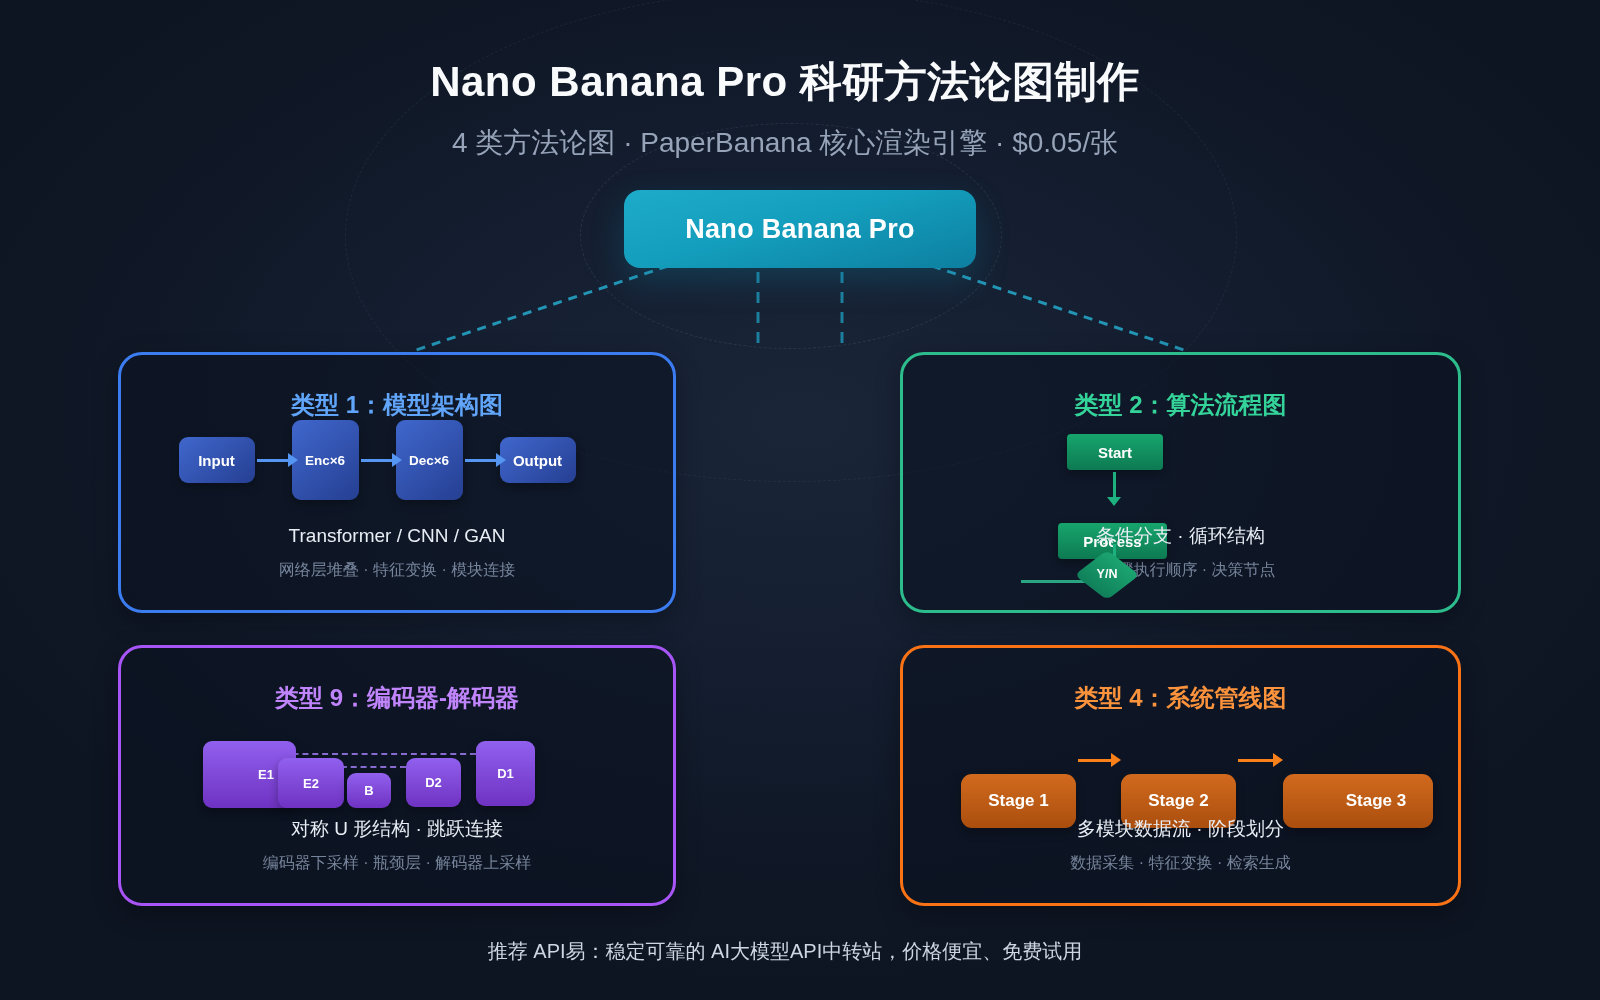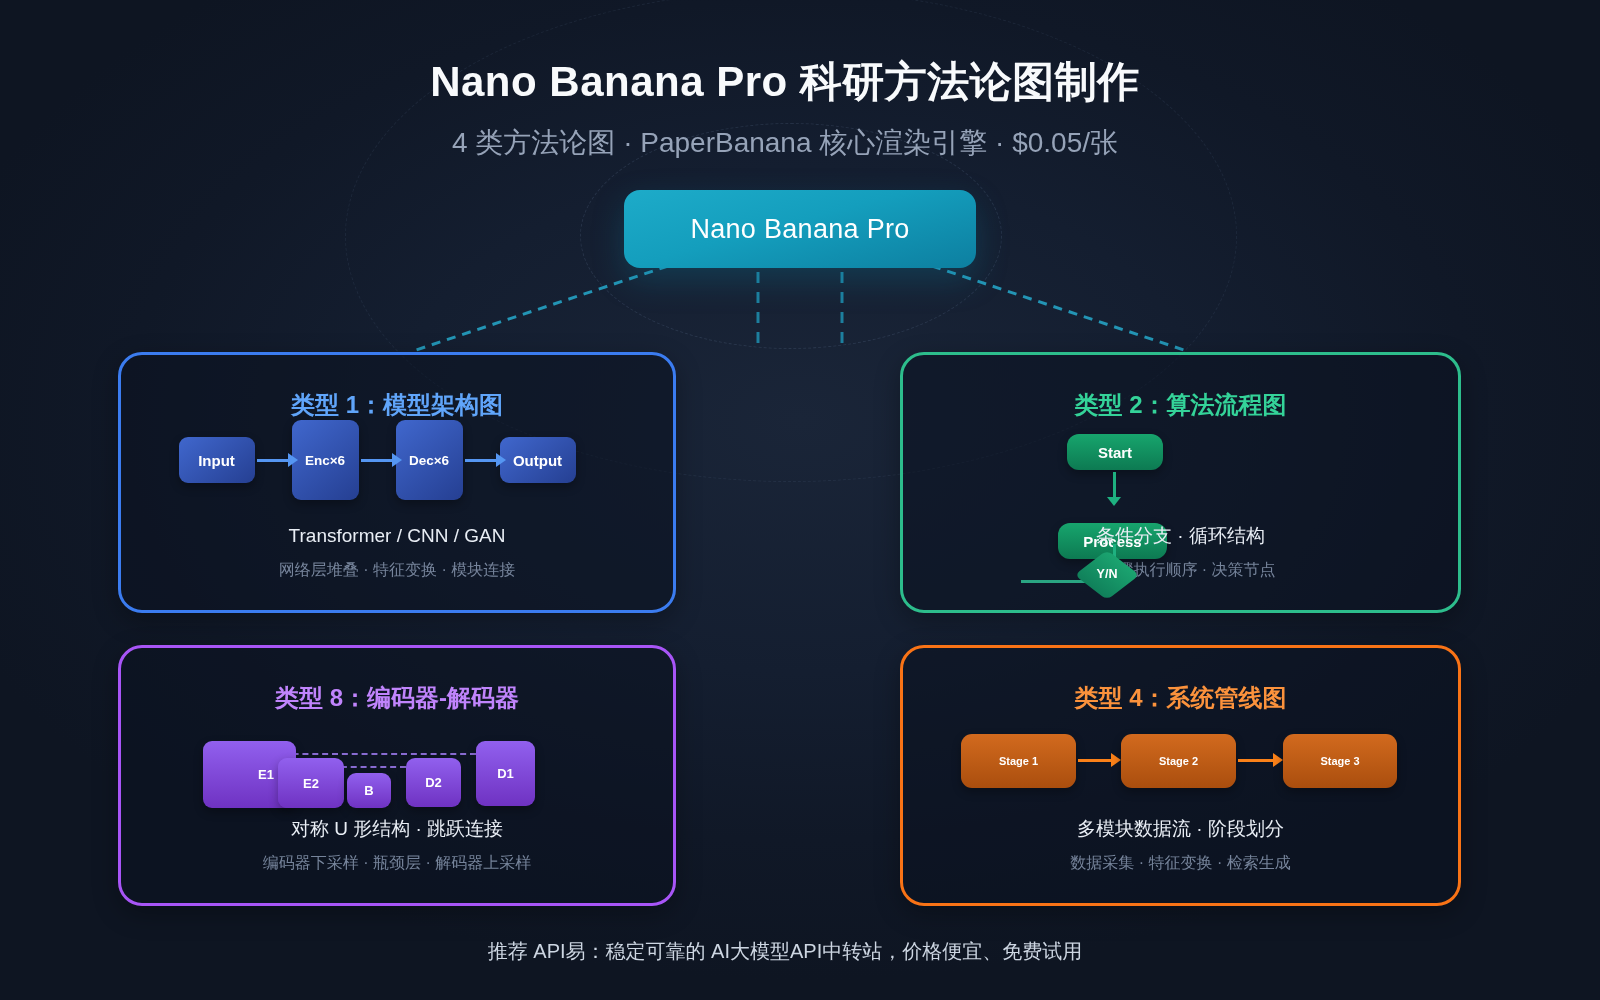--- a/index.html
+++ b/index.html
@@ -14,21 +14,21 @@
   .orbit.outer{left:345px;top:-10px;width:890px;height:490px;border-color:rgba(130,155,190,0.10);}
   
   .page-title{position:absolute;left:0;right:30px;top:54px;text-align:center;color:#f8fafc;
     font-size:42px;font-weight:800;letter-spacing:0.5px;}
   .page-subtitle{position:absolute;left:0;right:30px;top:124px;text-align:center;color:#96a3b8;font-size:28px;}
   
   .hub{position:absolute;left:624px;top:190px;width:352px;height:78px;border-radius:16px;
     background:linear-gradient(165deg,#1dabc9 0%,#149ebd 45%,#0d7fa0 100%);
     display:flex;align-items:center;justify-content:center;
     box-shadow:0 12px 32px rgba(16,130,160,0.28);}
-  .hub span{color:#ffffff;font-size:27px;font-weight:400;letter-spacing:0.3px;text-align:right;}
+  .hub span{color:#ffffff;font-size:27px;font-weight:700;letter-spacing:0.3px;text-align:right;}
   
   svg.wires{position:absolute;left:0;top:0;pointer-events:none;}
   
   .panel{position:absolute;width:552px;height:255px;border-radius:24px;
     background:rgba(11,18,32,0.55);border:3px solid var(--accent,#3b82f6);
     box-shadow:0 8px 26px rgba(0,0,0,0.30);}
   .panel .panel-title{position:absolute;top:36px;left:0;right:0;text-align:center;
     color:var(--title,#60a5fa);font-size:24px;font-weight:700;line-height:28px;}
   .panel .panel-sub{position:absolute;top:168px;left:0;right:0;text-align:center;
     color:#e9eef5;font-size:19px;font-weight:500;line-height:26px;z-index:3;}
@@ -44,21 +44,21 @@
     background:linear-gradient(140deg,var(--box-from,#4067cd),var(--box-to,#253f92));
     box-shadow:0 4px 10px rgba(0,0,0,0.30);}
   .p1 .nbox.short{width:76px;height:46px;font-size:15px;}
   .p1 .nbox.tall{width:67px;height:80px;font-size:13.5px;}
   .arrow-h{position:relative;height:3px;background:var(--arrow,#5596f2);margin:0 1px;}
   .arrow-h::after{content:"";position:absolute;right:-9px;top:-6px;border-left:10px solid var(--arrow,#5596f2);
     border-top:7.5px solid transparent;border-bottom:7.5px solid transparent;}
   .p1 .arrow-h{width:32px;margin:0 3px 0 2px;}
   
   .p2{--box-from:#17a56d;--box-to:#0d7a52;--arrow:#1eb180;}
-  .fc-node{position:absolute;z-index:2;display:flex;align-items:center;justify-content:center;border-radius:12px;color:#fff;
+  .fc-node{position:absolute;z-index:2;display:flex;align-items:center;justify-content:center;border-radius:4px;color:#fff;
     font-size:15px;font-weight:600;background:linear-gradient(180deg,var(--box-from),var(--box-to));
     box-shadow:0 4px 10px rgba(0,0,0,0.30);}
   .fc-start{left:164px;top:79px;width:96px;height:36px;}
   .fc-process{left:155px;top:168px;width:109px;height:36px;}
   .arrow-v{position:absolute;z-index:2;width:3px;background:var(--arrow);}
   .fc-arrow1{left:210px;top:117px;height:26px;}
   .fc-arrow1::after{content:"";position:absolute;bottom:-8px;left:-6px;border-top:9px solid var(--arrow);
     border-left:7.5px solid transparent;border-right:7.5px solid transparent;}
   .fc-stub{left:210px;top:189px;height:16px;}
   .fc-diamond{position:absolute;z-index:2;left:184px;top:200px;width:40px;height:40px;border-radius:6px;
@@ -75,25 +75,25 @@
   .ub-e2{left:157px;top:110px;width:66px;height:50px;}
   .ub-b{left:226px;top:125px;width:44px;height:35px;}
   .ub-d2{left:285px;top:110px;width:55px;height:49px;}
   .ub-d1{left:355px;top:93px;width:59px;height:65px;}
   .skip{position:absolute;z-index:1;border-top:2.5px dashed rgba(159,122,240,0.85);}
   .skip1{left:142px;top:105px;width:213px;}
   .skip2{left:210px;top:118px;width:75px;}
   
   .p4{--arrow:#fa8119;}
   .stage{position:absolute;display:flex;align-items:center;justify-content:center;border-radius:11px;color:#fff;
-    font-size:11px;font-weight:700;background:linear-gradient(180deg,#d26a1e,#aa4e0e);
-    box-shadow:0 4px 10px rgba(0,0,0,0.30);}
+    font-size:17px;font-weight:700;background:linear-gradient(180deg,#d26a1e,#aa4e0e);
+    box-shadow:0 4px 10px rgba(0,0,0,0.30);margin-top:40px;}
   .st1{left:58px;top:86px;width:115px;height:54px;}
   .st2{left:218px;top:86px;width:115px;height:54px;}
-  .st3{left:380px;top:86px;width:114px;height:54px;}
+  .st3{left:380px;top:86px;width:114px;height:54px;padding-left:36px;}
   .p4 .arrow-h{position:absolute;top:111px;}
   .pa1{left:174px;width:34px;}
   .pa2{left:334px;width:36px;}
   
   .page-footer{position:absolute;left:0;right:30px;top:938px;text-align:center;color:#cdd6e2;font-size:20px;}
 </style>
 </head>
 <body>
 
 <div class="canvas">
@@ -137,21 +137,21 @@
     <div class="fc-node fc-process">Process</div>
     <div class="arrow-v fc-stub"></div>
     <div class="fc-branch"></div>
     <div class="fc-diamond"></div>
     <div class="fc-diamond-label">Y/N</div>
     <div class="panel-sub">条件分支 · 循环结构</div>
     <div class="panel-desc">多步骤执行顺序 · 决策节点</div>
   </div>
 
   <div class="panel p3" style="--accent: #a855f7;">
-    <div class="panel-title" style="color: rgb(192, 132, 252);">类型 8：编码器-解码器</div>
+    <div class="panel-title" style="color: rgb(192, 132, 252);">类型 9：编码器-解码器</div>
     <div class="skip skip1"></div>
     <div class="skip skip2"></div>
     <div class="ublock ub-e1">E1</div>
     <div class="ublock ub-e2">E2</div>
     <div class="ublock ub-b">B</div>
     <div class="ublock ub-d2">D2</div>
     <div class="ublock ub-d1">D1</div>
     <div class="panel-sub">对称 U 形结构 · 跳跃连接</div>
     <div class="panel-desc">编码器下采样 · 瓶颈层 · 解码器上采样</div>
   </div>

